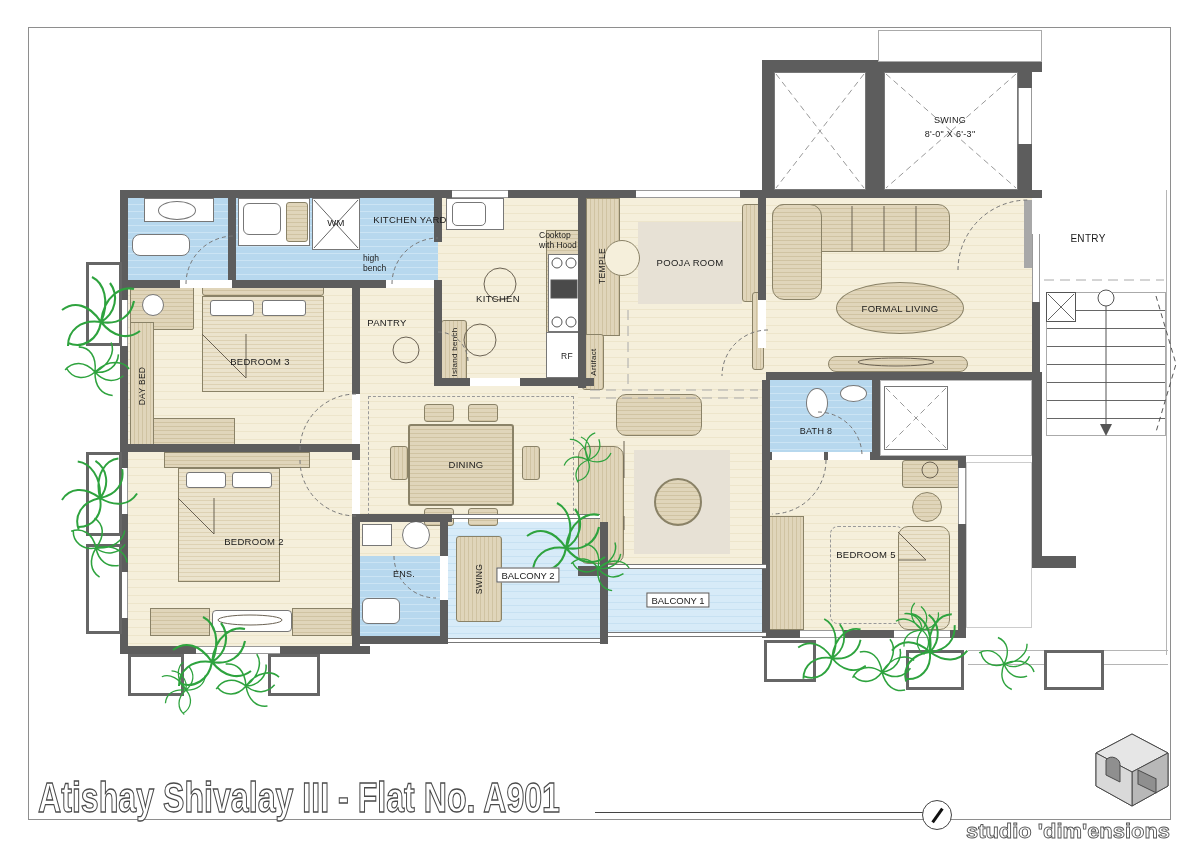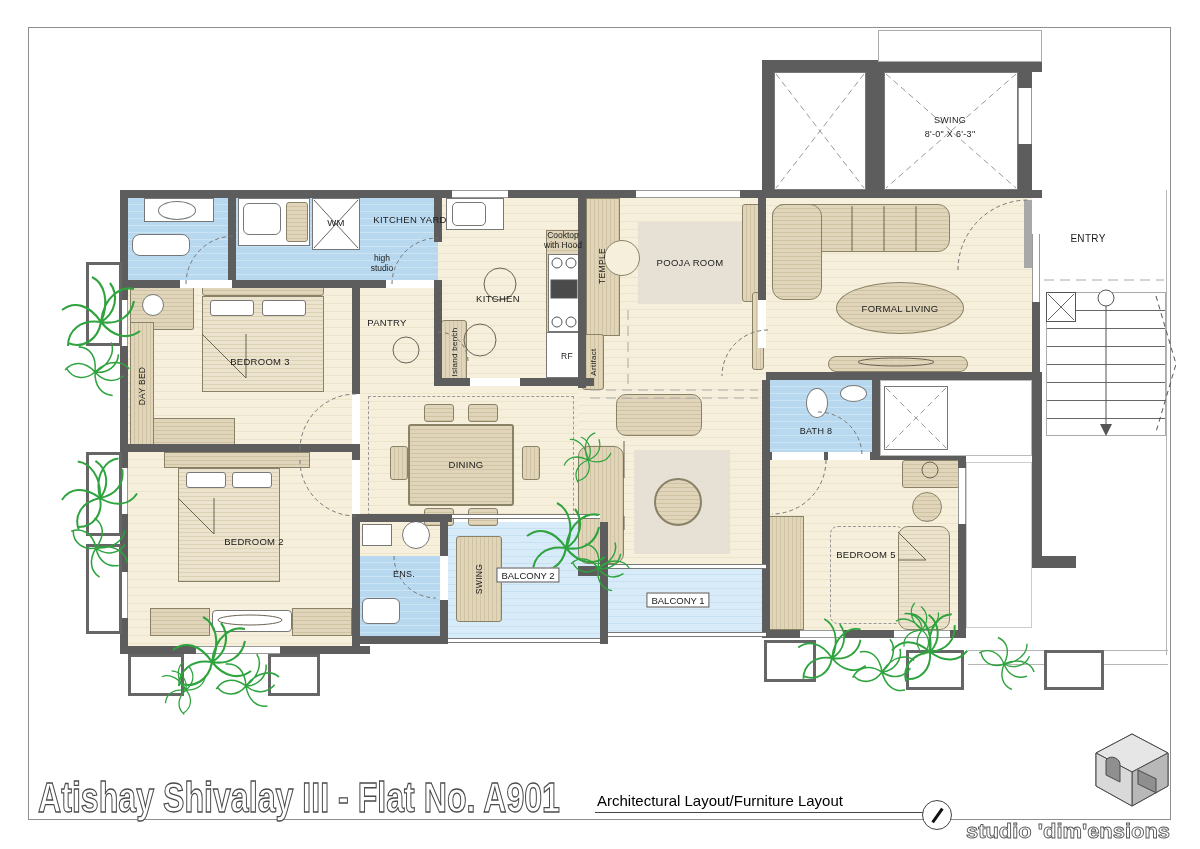--- a/index.html
+++ b/index.html
@@ -15,21 +15,21 @@
   .bedbody{background:repeating-linear-gradient(180deg,#ebe3cd 0 3px,#ddd1b3 3px 4px);border:1px solid #8a8267;box-sizing:border-box;}
   .wht{background:#fff;border:1px solid #777;box-sizing:border-box;}
   .win{background:#fff;border-top:1px solid #999;border-bottom:1px solid #999;box-sizing:border-box;}
   .winv{background:#fff;border-left:1px solid #999;border-right:1px solid #999;box-sizing:border-box;}
   .rail{background:#fff;border-top:1px solid #777;border-bottom:1px solid #777;box-sizing:border-box;}
   .gap{background:#fff;}
   .rug{background:#e7e1d5;}
   .dashrect{border:1px dashed #999;box-sizing:border-box;}
   .pbox{background:#fff;border:3px solid #666;box-sizing:border-box;}
   .lbl{font-size:9.5px;color:#1a1a1a;white-space:nowrap;letter-spacing:.3px;transform:translate(-50%,-50%);}
-  .lbl2{white-space:normal;text-align:center;line-height:1.15;font-size:8.5px;letter-spacing:0;}
+  .lbl2{white-space:normal;line-height:1.15;font-size:8.5px;letter-spacing:0;}
   .vlbl{writing-mode:vertical-rl;transform:translate(-50%,-50%) rotate(180deg);}
   .lblbox{background:#fff;border:1px solid #555;padding:1px 4px;font-size:9.5px;color:#1a1a1a;white-space:nowrap;transform:translate(-50%,-50%);}
   .subtitle{font-size:15px;color:#000;}
   .thinline{background:#b5b5b5;}
   .stairs{background:#fff;border:1px solid #aaa;box-sizing:border-box;
     background-image:repeating-linear-gradient(180deg,#fff 0 17px,#666 17px 18px);}
 </style>
 </head>
 <body>
 
@@ -317,39 +317,38 @@
       <path d="M10,26 a8,8 0 0 1 14,6 l0,16 l-14,-7 z" fill="#8f8f8f"></path>
       <rect x="42" y="36" width="18" height="14" fill="#8f8f8f" transform="skewY(26)" transform-origin="42 36"></rect>
     </g>
   </svg>
 
   <div class="abs lbl" style="left:950px;top:120px;font-size:9px;">SWING</div>
   <div class="abs lbl" style="left:950px;top:134px;font-size:9px;">8'-0" X 6'-3"</div>
   <div class="abs lbl" style="left:1088px;top:238px;font-size:10px;">ENTRY</div>
   <div class="abs lbl" style="left:410px;top:219px;">KITCHEN YARD</div>
   <div class="abs lbl" style="left:336px;top:222px;">WM</div>
-  <div class="abs lbl lbl2" style="left:382px;top:264px;width:38px;">high studio</div>
+  <div class="abs lbl lbl2" style="left:382px;top:264px;width:38px;">high bench</div>
   <div class="abs lbl" style="left:387px;top:322px;">PANTRY</div>
   <div class="abs lbl" style="left:498px;top:298px;">KITCHEN</div>
   <div class="abs lbl lbl2" style="left:563px;top:241px;width:48px;">Cooktop with Hood</div>
   <div class="abs lbl vlbl" style="left:602px;top:266px;font-size:8.5px;">TEMPLE</div>
   <div class="abs lbl" style="left:690px;top:262px;">POOJA ROOM</div>
   <div class="abs lbl" style="left:900px;top:308px;">FORMAL LIVING</div>
   <div class="abs lbl" style="left:260px;top:361px;">BEDROOM 3</div>
   <div class="abs lbl vlbl" style="left:142px;top:386px;font-size:8.5px;">DAY BED</div>
   <div class="abs lbl" style="left:466px;top:464px;">DINING</div>
   <div class="abs lbl vlbl" style="left:454px;top:352px;font-size:8px;">Island bench</div>
   <div class="abs lbl" style="left:567px;top:356px;font-size:8.5px;">RF</div>
   <div class="abs lbl vlbl" style="left:593px;top:362px;font-size:8px;">Artifact</div>
   <div class="abs lbl" style="left:816px;top:431px;font-size:9px;">BATH 8</div>
   <div class="abs lbl" style="left:254px;top:541px;">BEDROOM 2</div>
   <div class="abs lbl" style="left:404px;top:574px;font-size:9px;">ENS.</div>
   <div class="abs lbl vlbl" style="left:479px;top:579px;font-size:8.5px;">SWING</div>
   <div class="abs lblbox" style="left:528px;top:575px;">BALCONY 2</div>
   <div class="abs lblbox" style="left:678px;top:600px;">BALCONY 1</div>
   <div class="abs lbl" style="left:866px;top:554px;">BEDROOM 5</div>
 
-  <div class="abs subtitle" style="left:597px;top:792px;">Architectural Layout/Furniture Layout</div>
   <div class="abs" style="left:595px;top:812px;width:330px;height:1px;background:#444;"></div>
   <div class="abs" style="left:922px;top:800px;width:30px;height:30px;border:1.5px solid #444;border-radius:50%;background:#fff;box-sizing:border-box;">
     <div style="position:absolute;left:13px;top:6px;width:3px;height:17px;background:#111;transform:rotate(35deg);"></div>
   </div>
 </div>
 
 </body></html>

